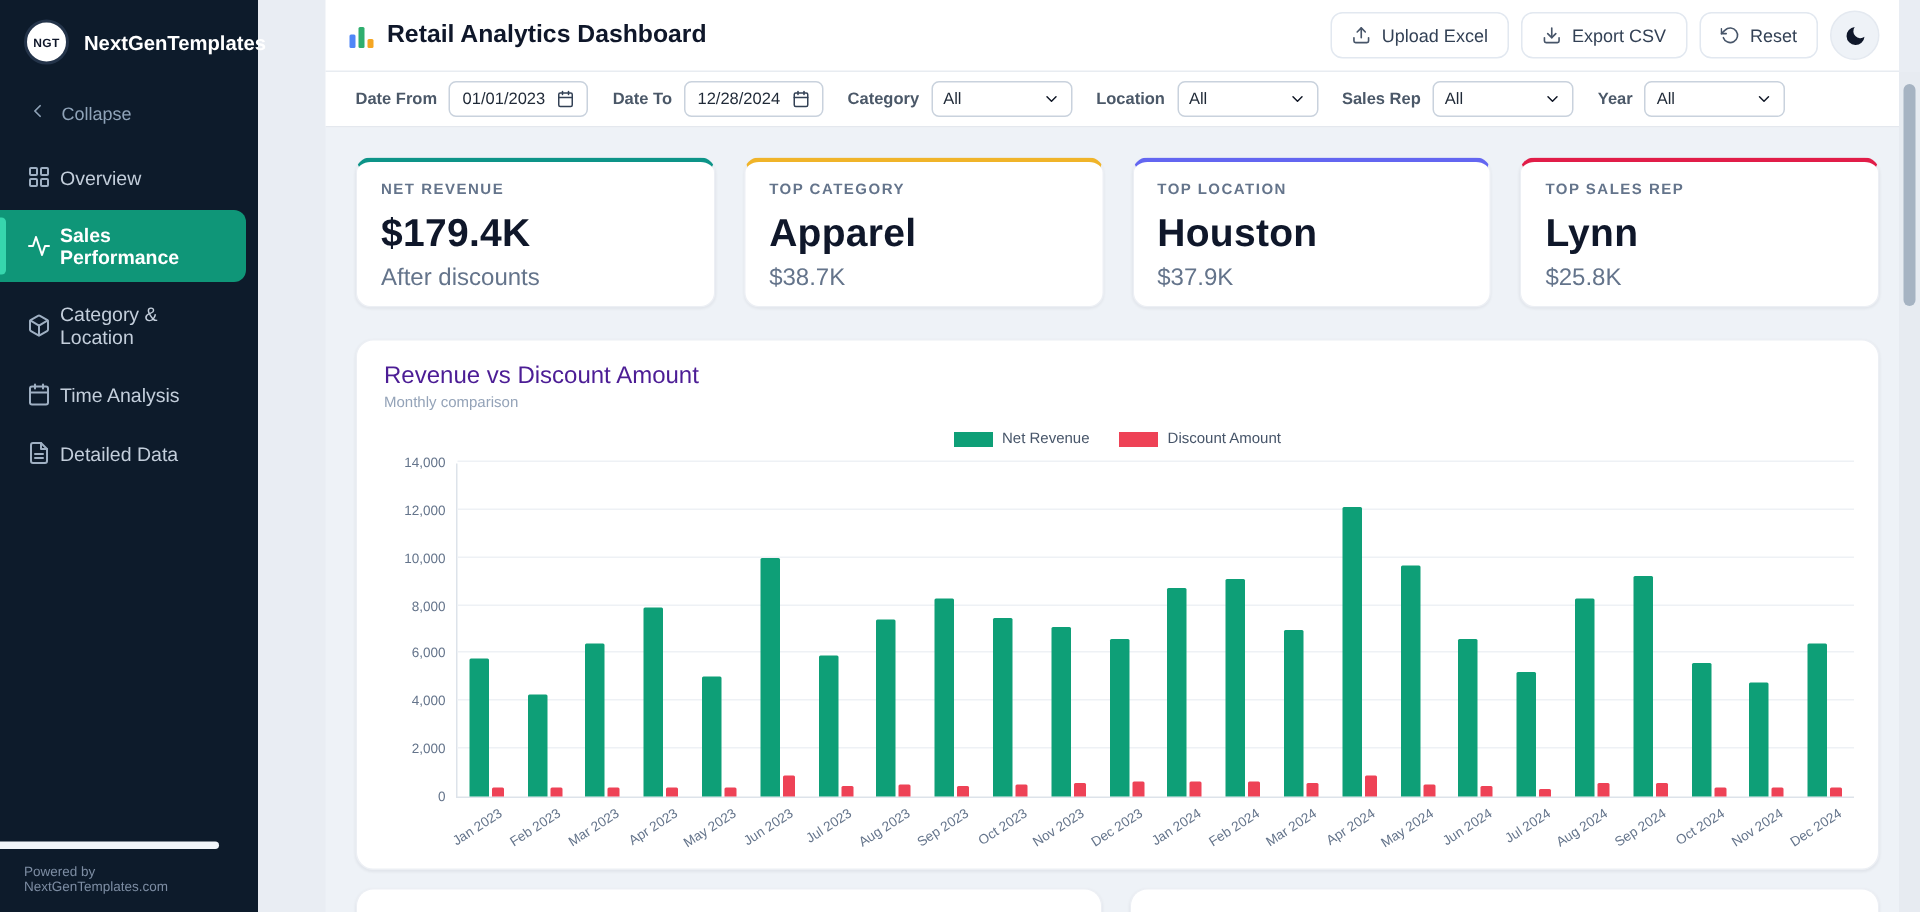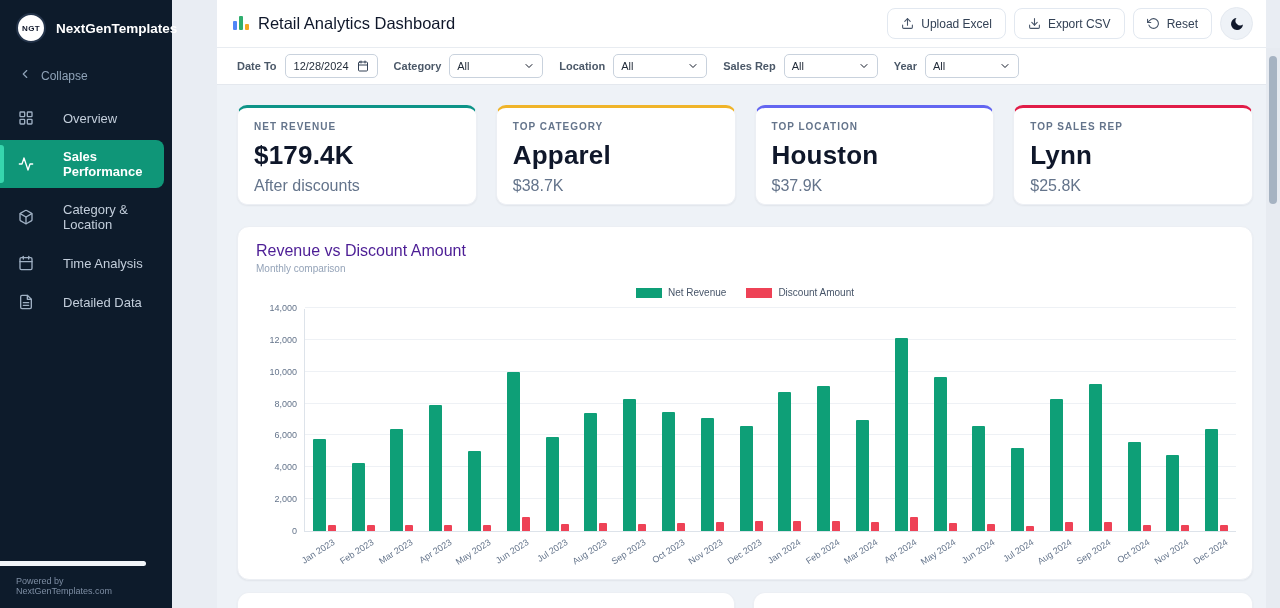--- a/index.html
+++ b/index.html
@@ -5,34 +5,34 @@
   *{margin:0;padding:0;box-sizing:border-box}
   html,body{width:1280px;height:608px;overflow:hidden;font-family:"Liberation Sans",sans-serif;background:#e9edf3}
 
   
   .sidebar{position:absolute;left:0;top:0;width:172px;height:608px;background:#0d1b2b;color:#c3cedb;display:flex;flex-direction:column}
   .brand{display:flex;align-items:center;gap:10px;padding:13px 16px}
   .logo{width:30px;height:30px;border-radius:50%;background:#fff;display:flex;align-items:center;justify-content:center;font-size:8px;font-weight:bold;color:#0f172a;border:2px solid #24344a;letter-spacing:.3px;flex:0 0 auto}
   .brand-name{font-size:13.5px;font-weight:bold;color:#fff}
   .collapse{display:flex;align-items:center;gap:9px;padding:11px 18px;font-size:12px;color:#8fa3b8;cursor:pointer}
   .nav{margin-top:6px;display:flex;flex-direction:column;gap:5px}
-  .nav-item{display:flex;align-items:center;gap:29px;padding:9px 18px;font-size:13px;color:#c3cedb;cursor:pointer}
+  .nav-item{display:flex;align-items:center;gap:6px;padding:9px 18px;font-size:13px;color:#c3cedb;cursor:pointer}
   .nav-item .nav-ic{display:flex;align-items:center;color:#9fb0c3}
   .nav-item.active{background:#0f9678;color:#fff;margin-right:8px;border-radius:0 8px 8px 0;font-weight:bold;position:relative}
   .nav-item.active .nav-ic{color:#fff}
   .nav-item.active::before{content:"";position:absolute;left:0;top:5px;bottom:5px;width:4px;background:#37d6ad;border-radius:0 3px 3px 0}
   .sidebar-bottom{margin-top:auto}
   .help-item{display:flex;align-items:center;gap:11px;padding:10px 18px;font-size:13px;color:#c3cedb;cursor:pointer}
   .help-item .nav-ic{display:flex;align-items:center;color:#9fb0c3}
   .side-scroll{height:5px;width:146px;background:#f1f5f9;border-radius:0 3px 3px 0;margin:12px 0 10px 0}
   .side-footer{font-size:9px;color:#7d8da3;padding:0 16px 12px 16px}
 
   
   .header{position:absolute;left:217px;top:0;width:1049px;height:48px;background:#fff;border-bottom:1px solid #e8ecf1;display:flex;align-items:center;padding:0 13px 0 16px}
-  .title{font-size:16.5px;font-weight:normal;color:#0f172a;display:flex;align-items:flex-start;gap:9px}
+  .title{font-size:16.5px;font-weight:bold;color:#0f172a;display:flex;align-items:center;gap:9px}
   .title-icon{display:flex;align-items:flex-end;gap:2px;height:16px}
   .title-icon i{display:block;width:4px;border-radius:1px}
   .header-actions{margin-left:auto;display:flex;align-items:center;gap:8px}
   .hbtn{display:flex;align-items:center;gap:7px;height:31px;padding:0 13px;border:1px solid #e2e8f0;border-radius:8px;background:#fff;font-size:12px;color:#334155;cursor:pointer;font-family:inherit}
   .hbtn .btn-ic{display:flex;align-items:center;color:#475569}
   .theme-btn{width:33px;height:33px;border-radius:50%;background:#eef2f7;border:1px solid #e4e9f0;display:flex;align-items:center;justify-content:center;color:#0f172a;cursor:pointer}
 
   
   .filterbar{position:absolute;left:217px;top:48px;width:1049px;height:37px;background:#fff;border-bottom:1px solid #e4e8ee;display:flex;align-items:center;padding:0 20px;font-size:11.5px;color:#475569}
   .fgroup{display:flex;align-items:center;gap:8px;margin-right:16px}
@@ -191,20 +191,34 @@
       <span style="display:flex">
           <svg width="16" height="16" viewBox="0 0 24 24" fill="none" stroke="currentColor" stroke-width="2" stroke-linecap="round" stroke-linejoin="round">
             <path d="M21 12.79A9 9 0 1 1 11.21 3 7 7 0 0 0 21 12.79z" fill="currentColor" stroke="none"></path>
           </svg>
         </span>
     </button>
   </div>
 </header>
 
 <div class="filterbar">
+  <div class="fgroup">
+    <span class="flabel">Date From</span>
+    <div class="finput">
+      <span>01/01/2023</span>
+      <span class="cal">
+          <svg width="12" height="12" viewBox="0 0 24 24" fill="none" stroke="currentColor" stroke-width="2" stroke-linecap="round" stroke-linejoin="round">
+            <rect x="3" y="4" width="18" height="18" rx="2"></rect>
+            <line x1="16" y1="2" x2="16" y2="6"></line>
+            <line x1="8" y1="2" x2="8" y2="6"></line>
+            <line x1="3" y1="10" x2="21" y2="10"></line>
+          </svg>
+        </span>
+    </div>
+  </div>
   <div class="fgroup">
     <span class="flabel">Date To</span>
     <div class="finput">
       <span>12/28/2024</span>
       <span class="cal">
           <svg width="12" height="12" viewBox="0 0 24 24" fill="none" stroke="currentColor" stroke-width="2" stroke-linecap="round" stroke-linejoin="round">
             <rect x="3" y="4" width="18" height="18" rx="2"></rect>
             <line x1="16" y1="2" x2="16" y2="6"></line>
             <line x1="8" y1="2" x2="8" y2="6"></line>
             <line x1="3" y1="10" x2="21" y2="10"></line>

